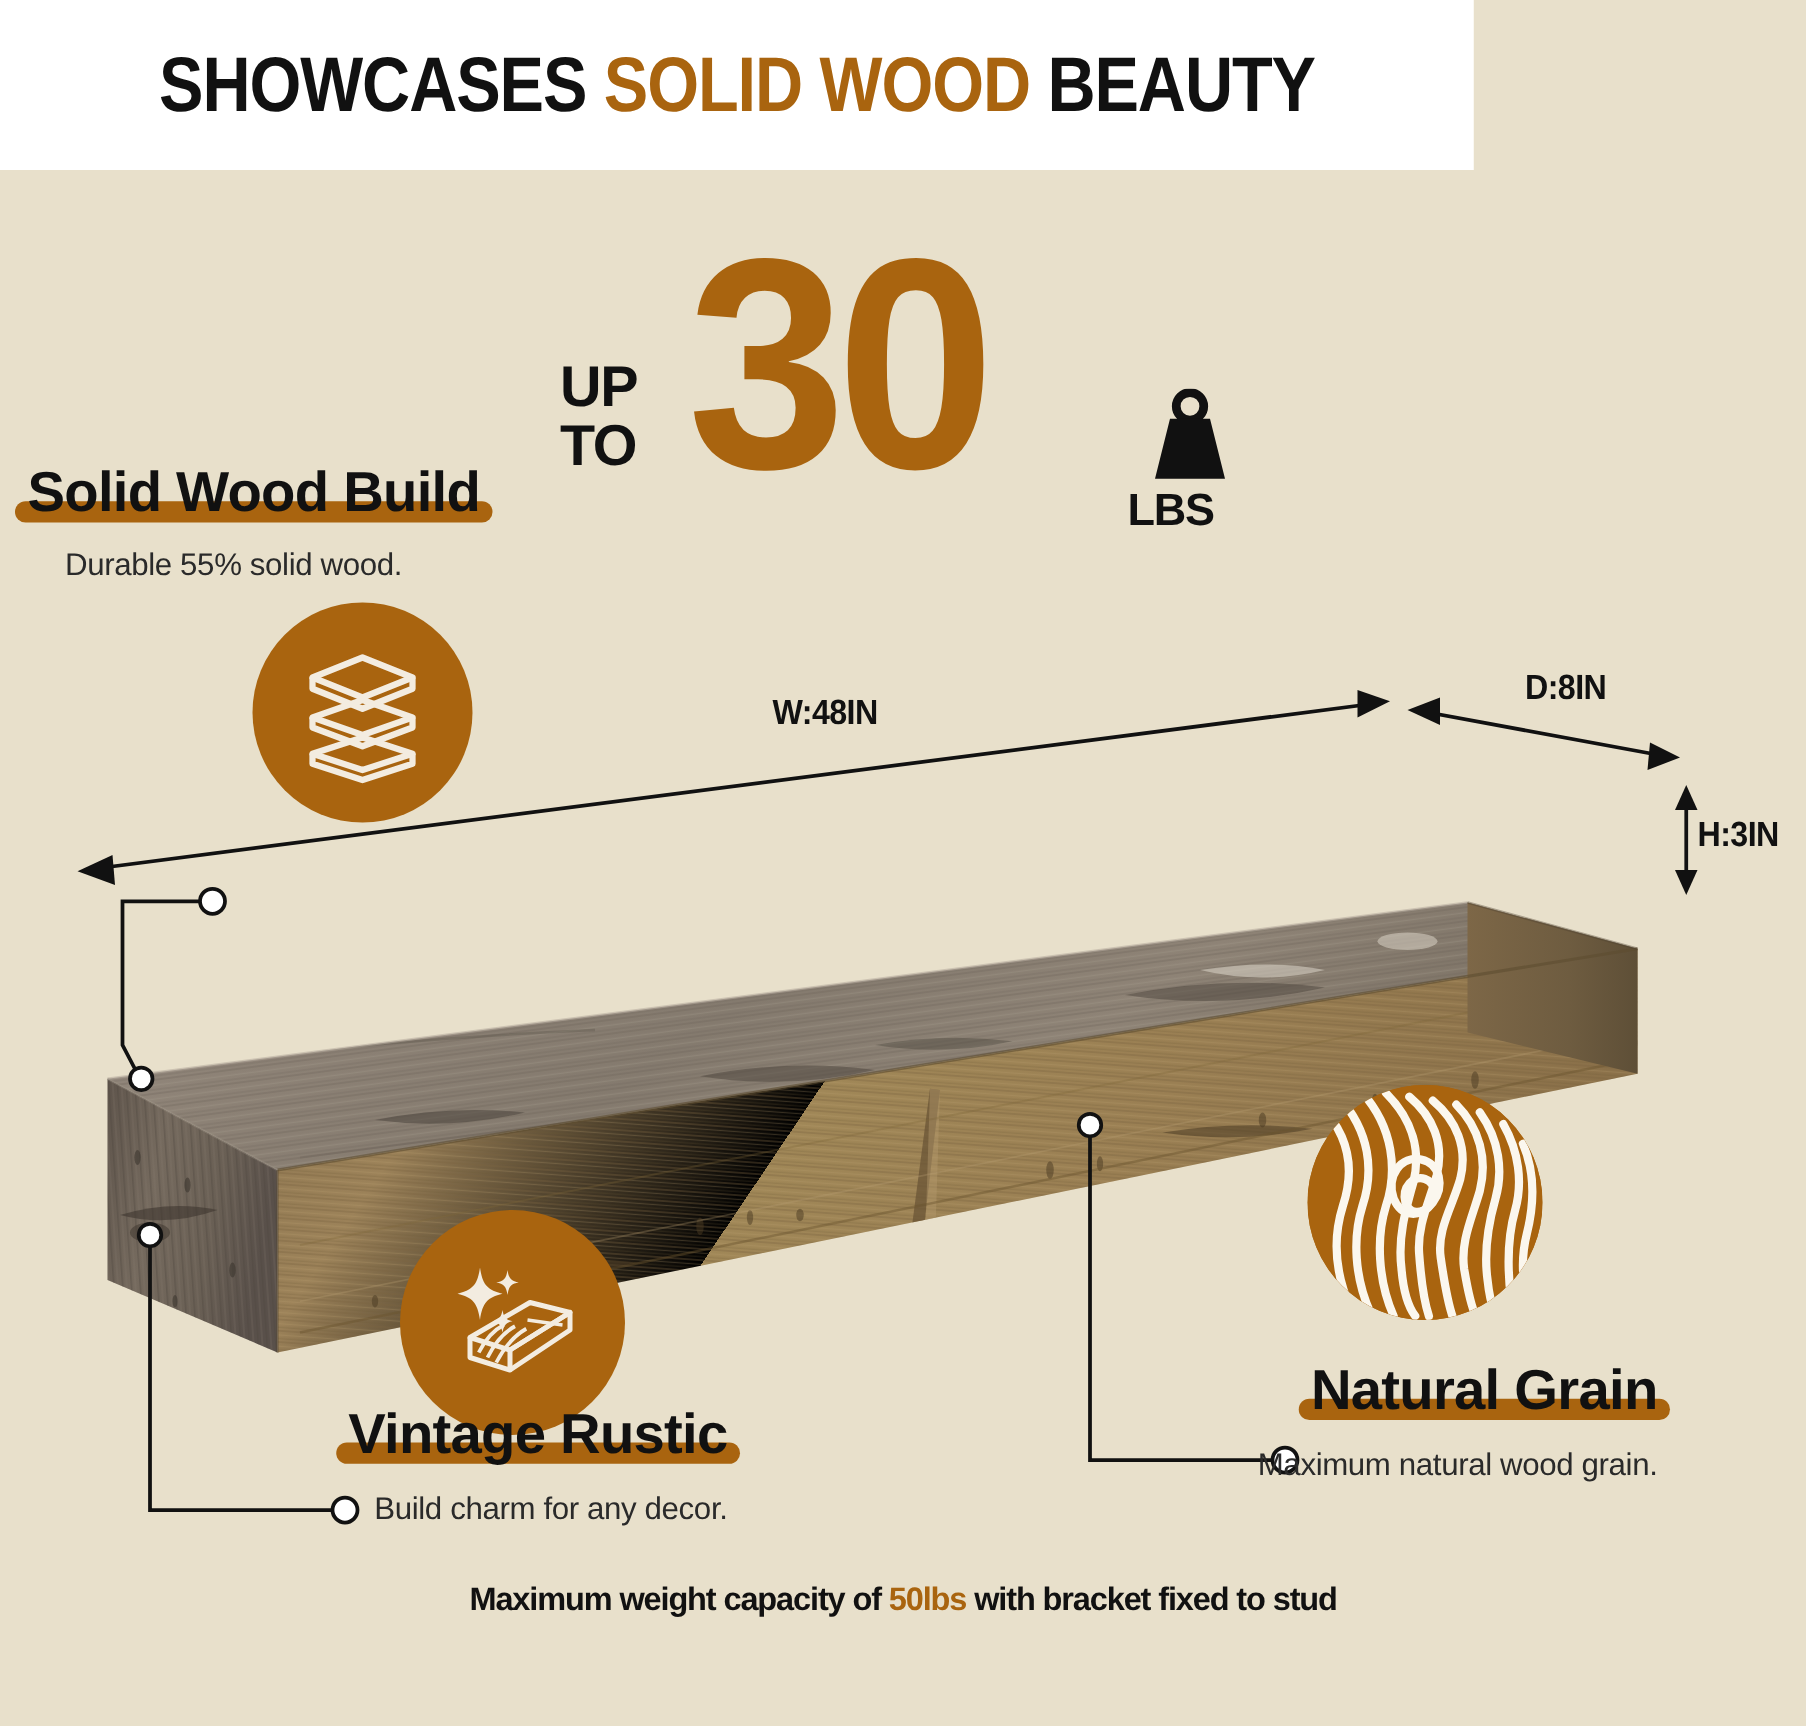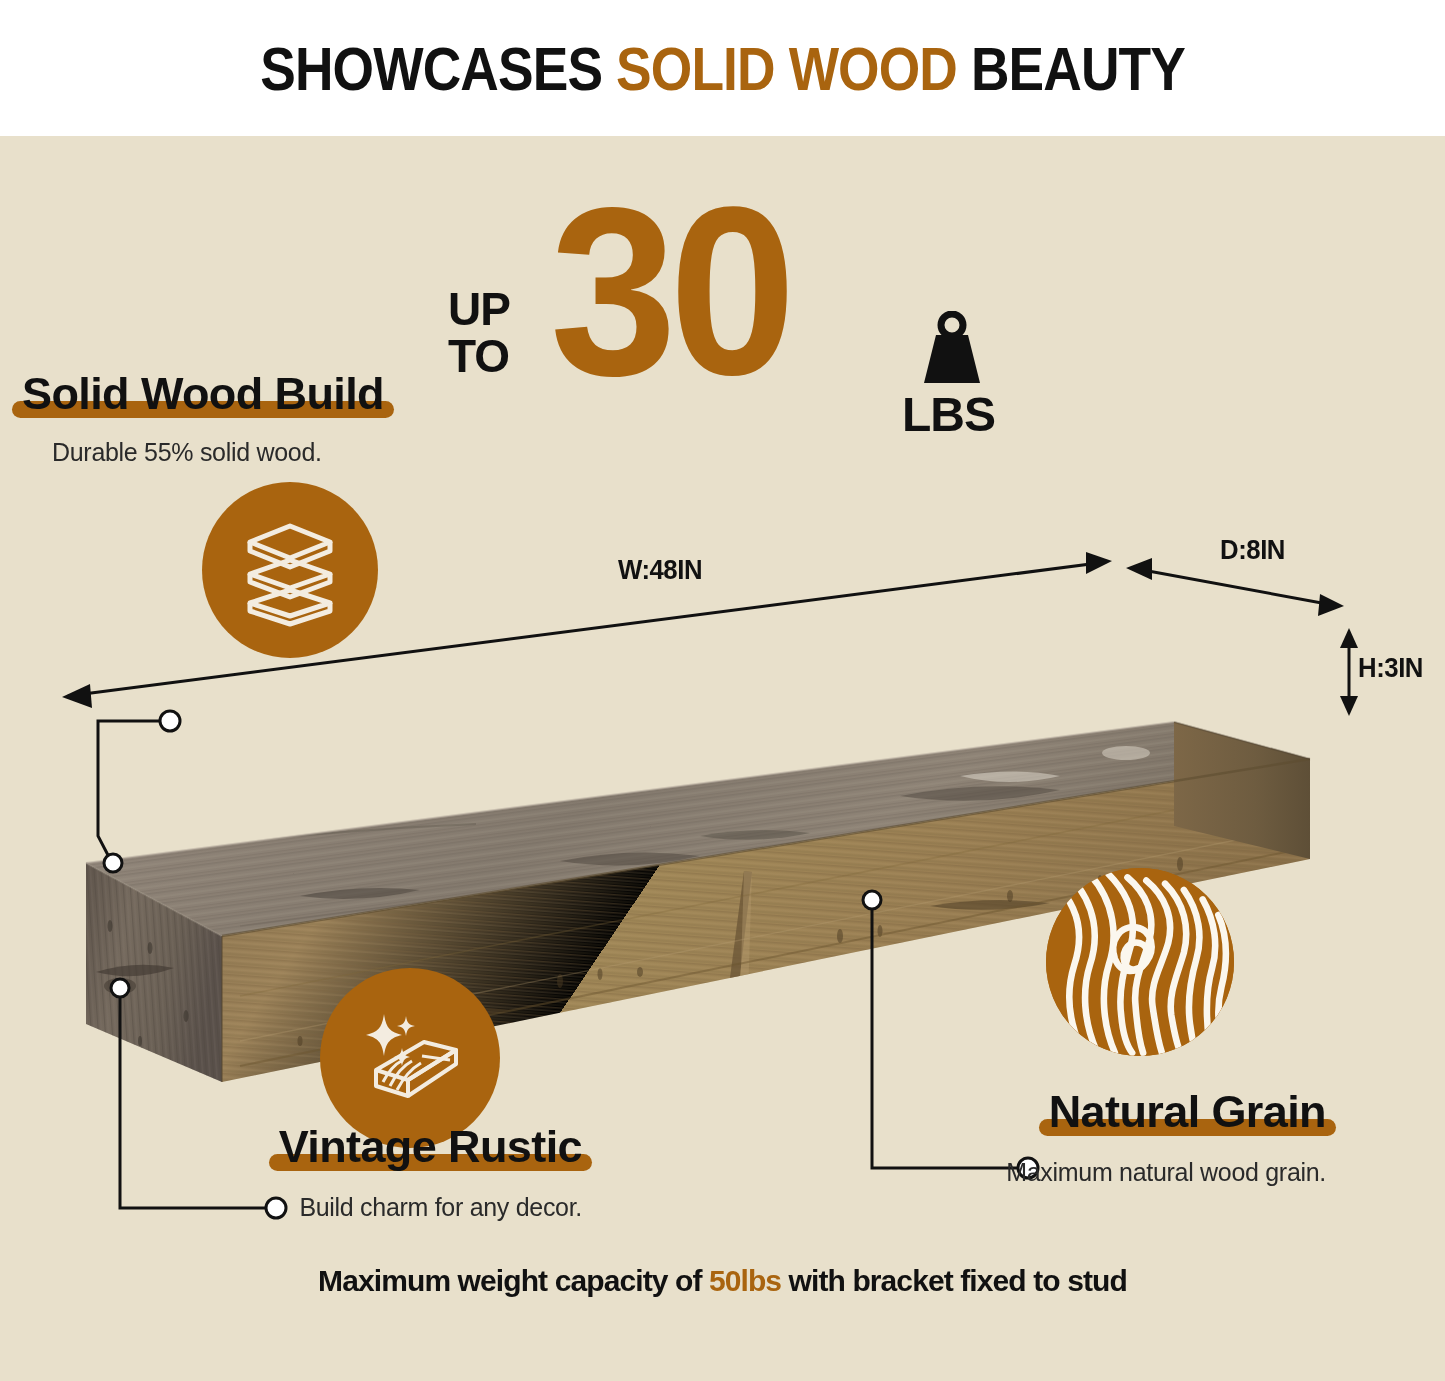--- a/index.html
+++ b/index.html
@@ -6,21 +6,21 @@
   html,body { width:1445px; height:1381px; }
   body {
     font-family:"Liberation Sans", sans-serif;
     background:#e8e0cb;
     position:relative;
     overflow:hidden;
   }
 
   
   #header-band {
-    position:absolute; left:0; top:0; width:1445px; height:136px;
+    position:absolute; left:0; top:0; width:1179px; height:136px;
     background:#ffffff;
     display:flex; align-items:center; justify-content:center;
   }
   #header-title {
     font-size:62px; font-weight:bold;
     letter-spacing:-1px;
     transform:scaleX(0.86);
     transform-origin:center;
     white-space:nowrap;
     color:#111111;
@@ -43,21 +43,21 @@
   }
   #capacity-number {
     position:absolute; left:110px; top:-10px;
     font-size:240px; font-weight:bold; color:#a9640f;
     line-height:1; letter-spacing:-8px;
     transform:scaleX(0.95); transform-origin:left top;
   }
   #weight-icon { position:absolute; left:478px; top:130px; width:68px; height:78px; }
   #capacity-lbs {
     position:absolute; left:462px; top:206px;
-    font-size:48px; font-weight:bold; color:#111; letter-spacing:-1px;
+    font-size:36px; font-weight:bold; color:#111; letter-spacing:-1px;
   }
 
   
   .feat-title-wrap { position:relative; display:inline-block; }
   .feat-underline {
     position:absolute; left:-10px; right:-10px; bottom:2px; height:17px;
     background:#a9640f; border-radius:9px; z-index:0;
   }
   .feat-title {
     position:relative; z-index:1;
@@ -95,21 +95,21 @@
     letter-spacing:-0.5px; white-space:nowrap;
     transform:scaleX(0.92); transform-origin:left center;
   }
   #dim-w { left:618px; top:418px; }
   #dim-d { left:1220px; top:398px; }
   #dim-h { left:1358px; top:516px; }
 
   
   #footer-note {
     position:absolute; left:0; top:1128px; width:1445px; text-align:center;
-    font-size:30px; font-weight:bold; color:#111; letter-spacing:-0.9px;
+    font-size:26px; font-weight:bold; color:#111; letter-spacing:-0.9px;
     white-space:nowrap;
   }
   #footer-note .hl { color:#a9640f; }
 </style>
 </head>
 <body>
 
 <div id="header-band">
   <div id="header-title"><span>SHOWCASES </span><span class="hl">SOLID WOOD</span><span> BEAUTY</span></div>
 </div>

